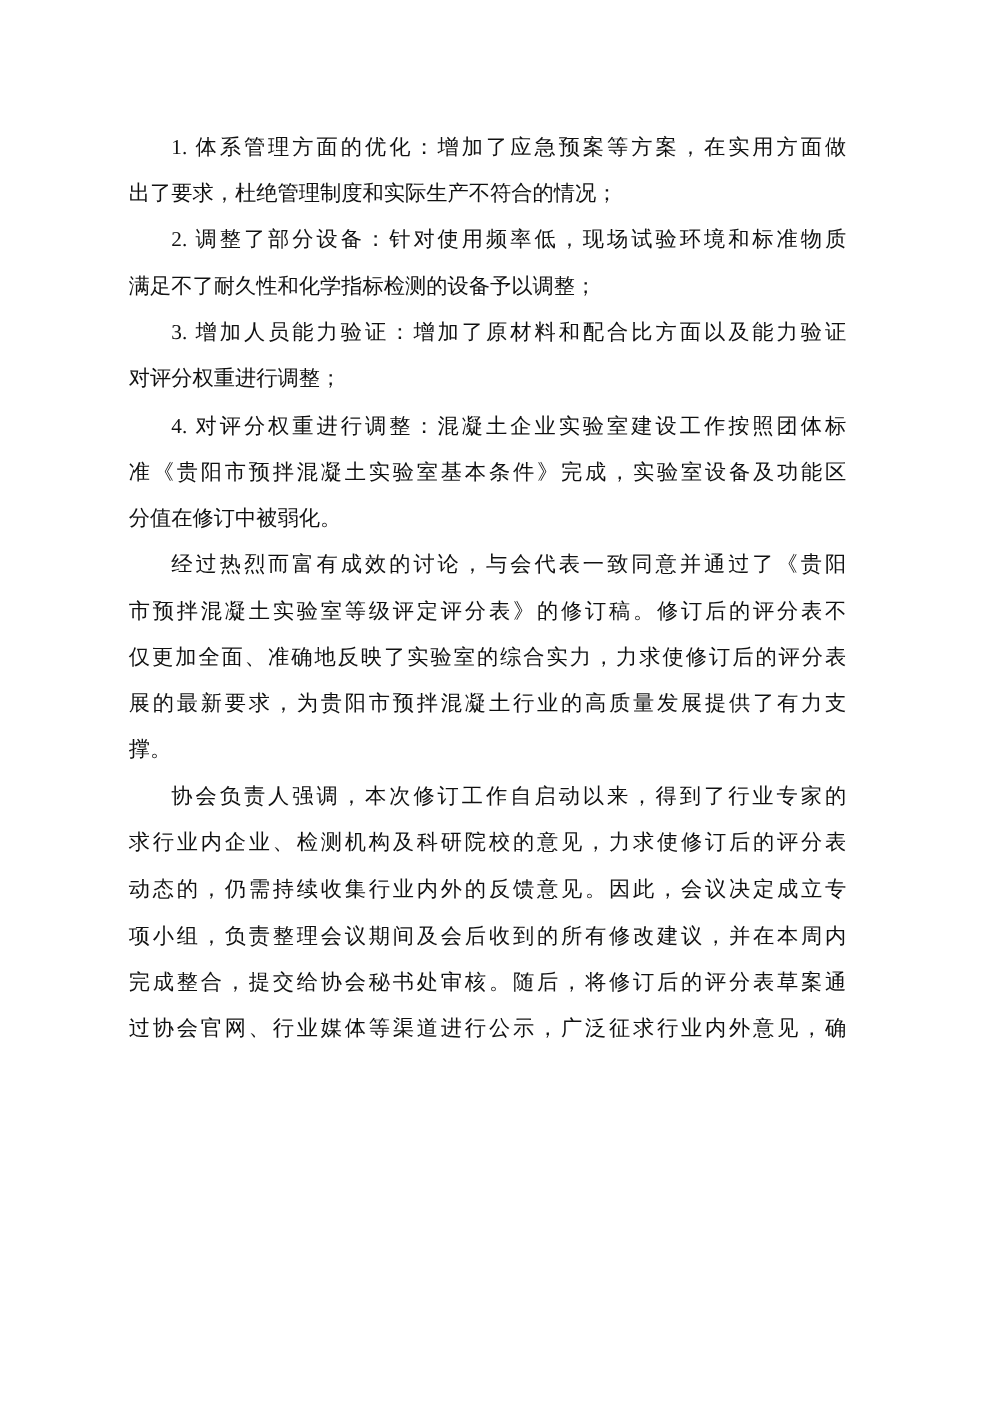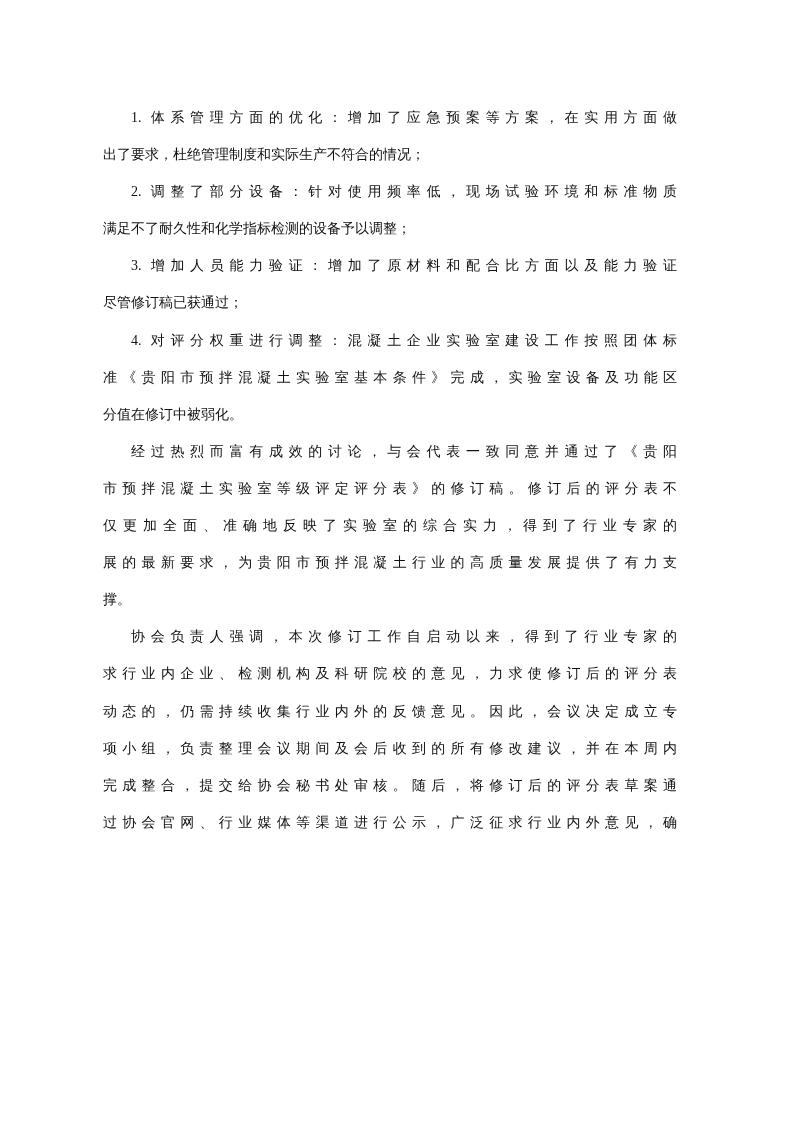--- a/index.html
+++ b/index.html
@@ -14,21 +14,21 @@
     background: #ffffff;
     overflow: hidden;
     font-family: "Liberation Serif", "DejaVu Serif", serif;
   }
   .doc-body {
     position: absolute;
     left: 103px;
     top: 99px;
     width: 574px;
     color: #111111;
-    font-size: 14px;
+    font-size: 17px;
   }
   .para {
     margin: 0;
     padding: 0;
   }
   .line {
     display: block;
     height: 37.1px;
     line-height: 37.1px;
     white-space: nowrap;
@@ -56,33 +56,33 @@
       <span class="line end">出了要求，杜绝管理制度和实际生产不符合的情况；</span>
     </p>
 
     <p class="para">
       <span class="line indent">2. 调整了部分设备：针对使用频率低，现场试验环境和标准物质</span>
       <span class="line end">满足不了耐久性和化学指标检测的设备予以调整；</span>
     </p>
 
     <p class="para">
       <span class="line indent">3. 增加人员能力验证：增加了原材料和配合比方面以及能力验证</span>
-      <span class="line end">尽管修订稿已获通过；</span>
+      <span class="line end">对评分权重进行调整；</span>
     </p>
 
     <p class="para">
       <span class="line indent">4. 对评分权重进行调整：混凝土企业实验室建设工作按照团体标</span>
       <span class="line">准《贵阳市预拌混凝土实验室基本条件》完成，实验室设备及功能区</span>
       <span class="line end">分值在修订中被弱化。</span>
     </p>
 
     <p class="para">
       <span class="line indent">经过热烈而富有成效的讨论，与会代表一致同意并通过了《贵阳</span>
       <span class="line">市预拌混凝土实验室等级评定评分表》的修订稿。修订后的评分表不</span>
-      <span class="line">仅更加全面、准确地反映了实验室的综合实力，得到了行业专家的</span>
+      <span class="line">仅更加全面、准确地反映了实验室的综合实力，力求使修订后的评分表</span>
       <span class="line">展的最新要求，为贵阳市预拌混凝土行业的高质量发展提供了有力支</span>
       <span class="line end">撑。</span>
     </p>
 
     <p class="para">
       <span class="line indent">协会负责人强调，本次修订工作自启动以来，得到了行业专家的</span>
       <span class="line">求行业内企业、检测机构及科研院校的意见，力求使修订后的评分表</span>
       <span class="line">动态的，仍需持续收集行业内外的反馈意见。因此，会议决定成立专</span>
       <span class="line">项小组，负责整理会议期间及会后收到的所有修改建议，并在本周内</span>
       <span class="line">完成整合，提交给协会秘书处审核。随后，将修订后的评分表草案通</span>

